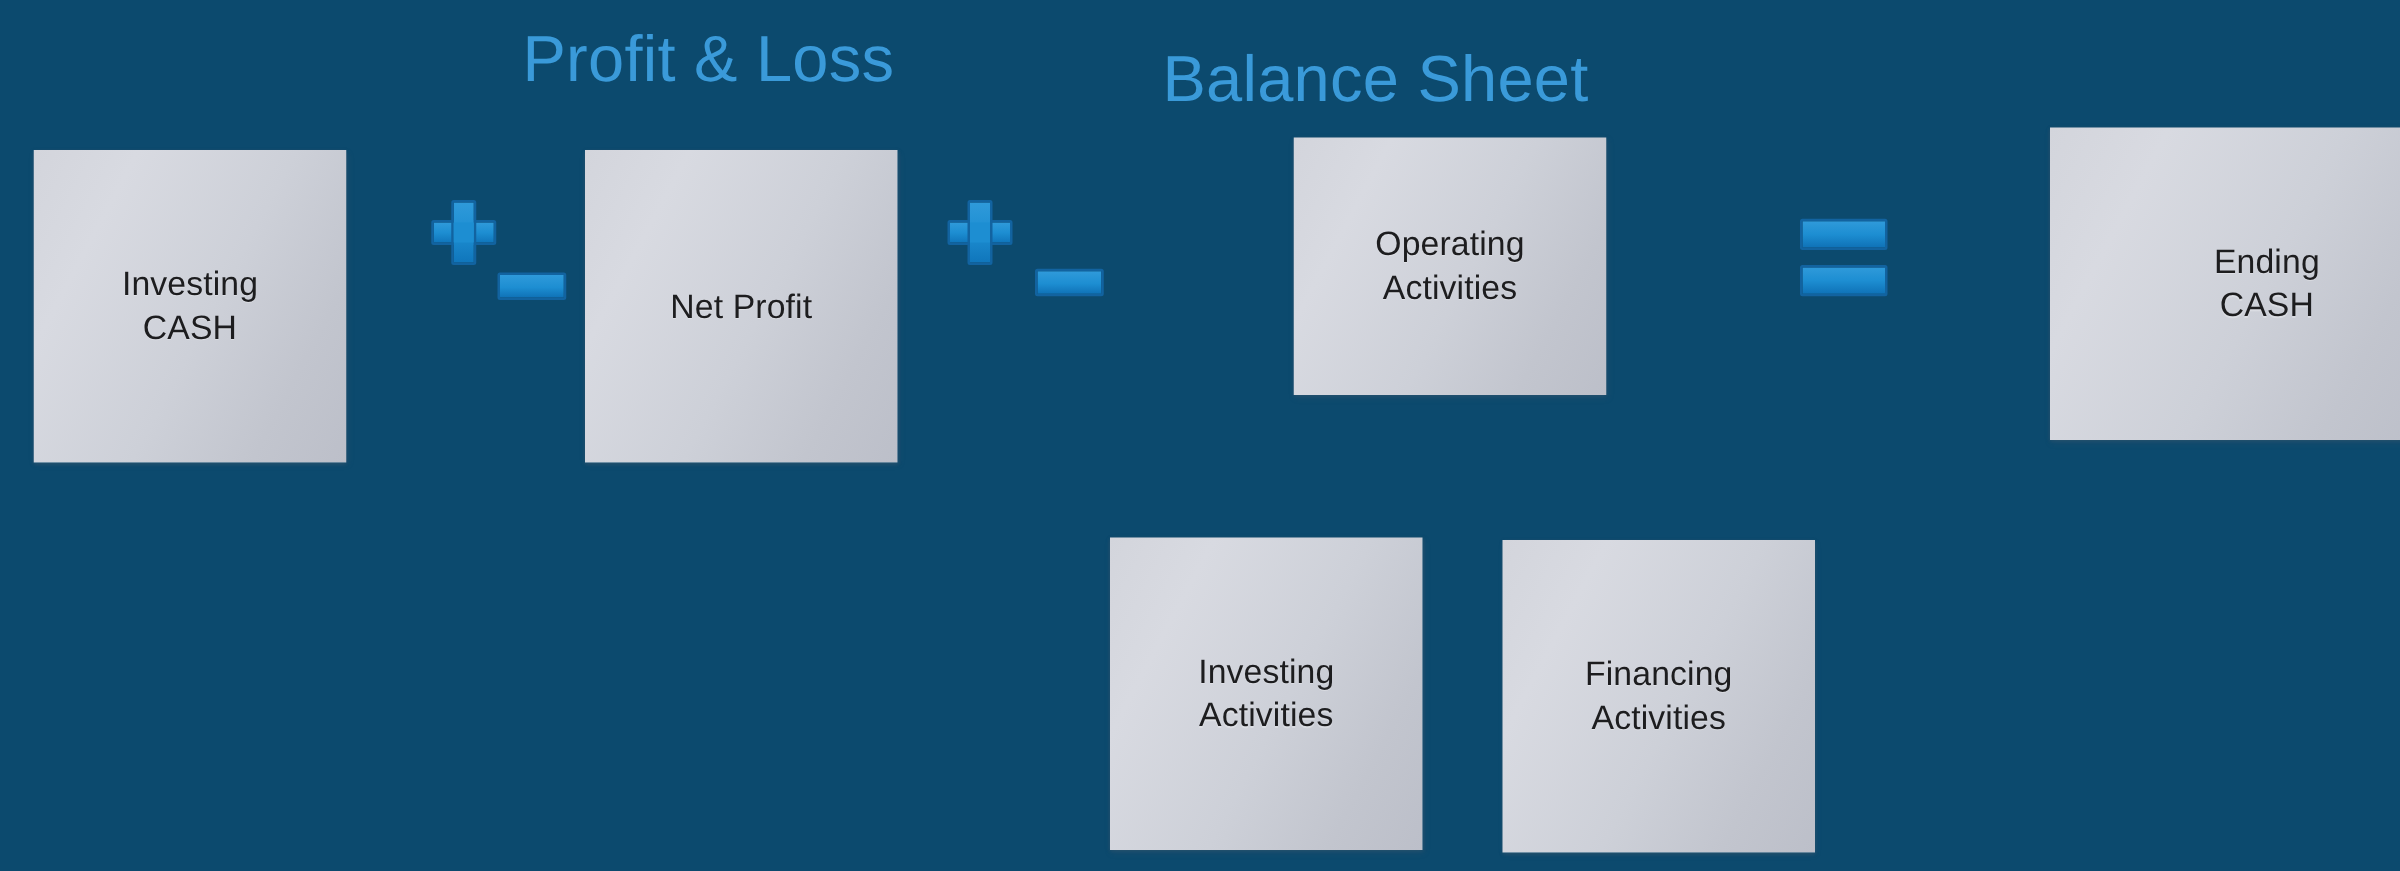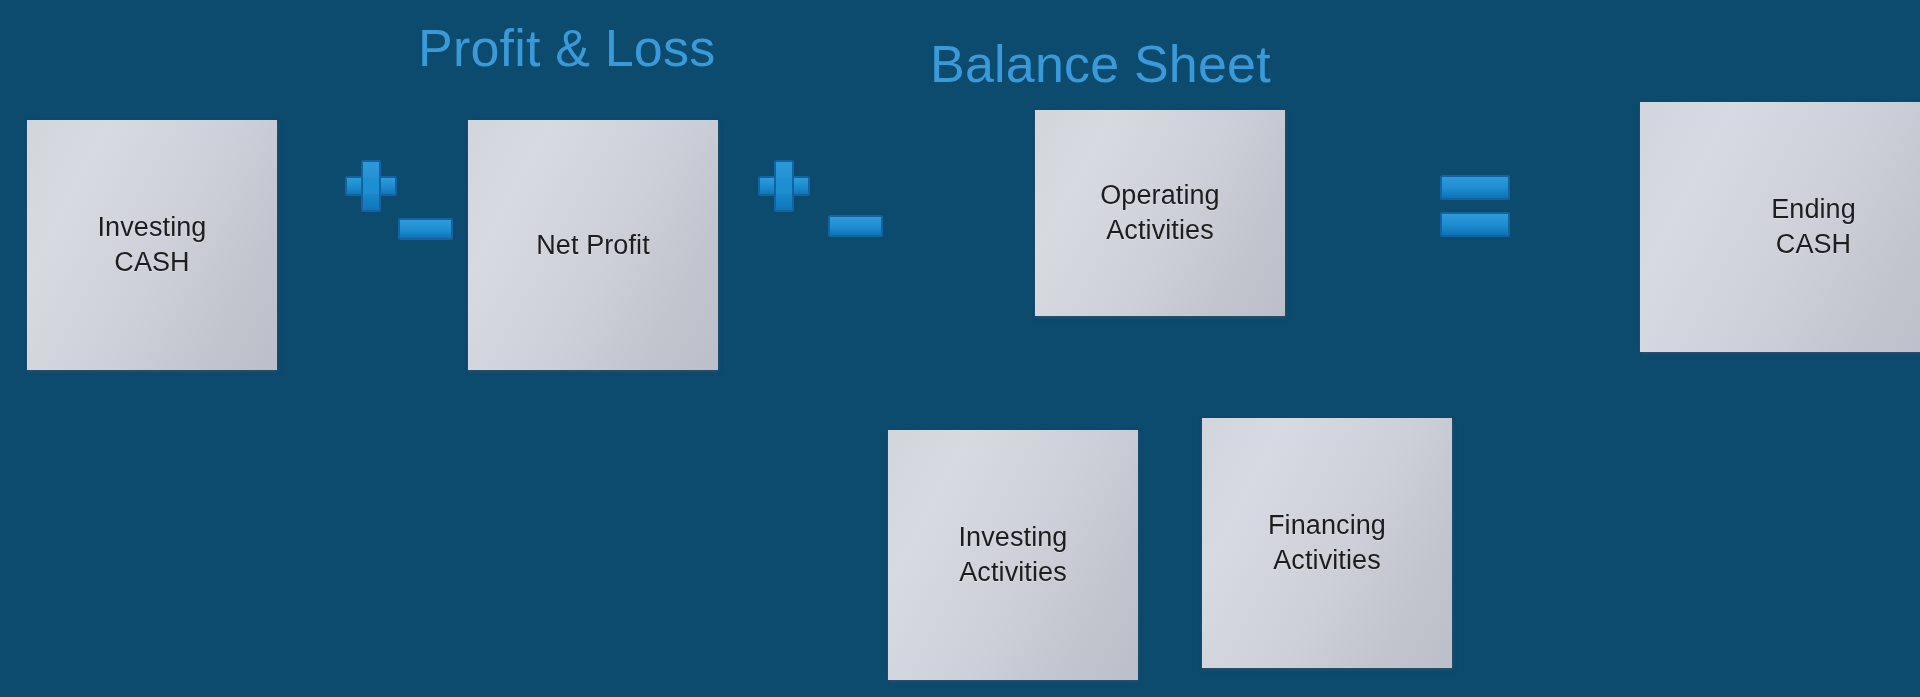--- a/index.html
+++ b/index.html
@@ -167,21 +167,21 @@
     </div>
   </div>
 
   <div class="stmt-box" style="left:888px; top:418px; width:250px; height:250px;margin-top:12px;">
     <div class="box-label">
       <span>Investing</span><br>
       <span>Activities</span>
     </div>
   </div>
 
-  <div class="stmt-box" style="left:1202px; top:418px; width:250px; height:250px;">
+  <div class="stmt-box" style="left:1202px; top:432px; width:250px; height:250px;">
     <div class="box-label">
       <span>Financing</span><br>
       <span>Activities</span>
     </div>
   </div>
 
   <div class="op op-plus" style="left:345px; top:160px;">
     <span class="bar bar-h"></span>
     <span class="bar bar-v"></span>
     <span class="bar-core"></span>

